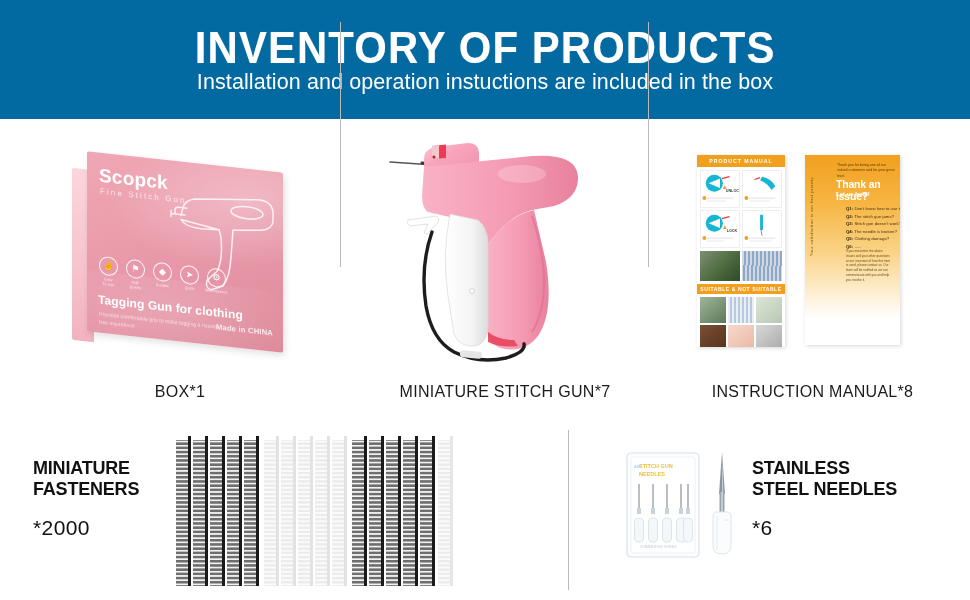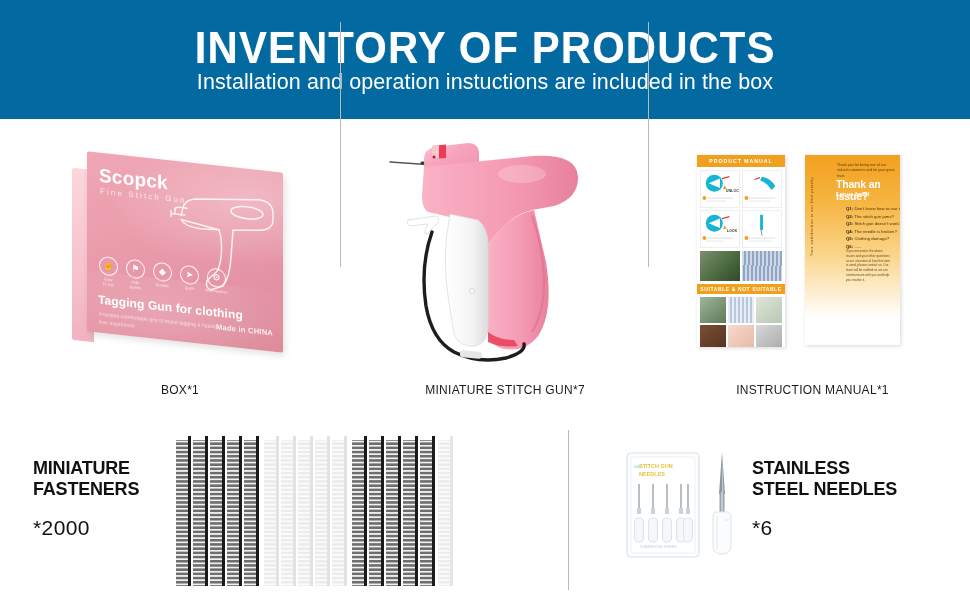--- a/index.html
+++ b/index.html
@@ -42,21 +42,21 @@
   .div-top-1 { left: 340px; top: 22px; height: 245px; }
   .div-top-2 { left: 648px; top: 22px; height: 245px; }
   .div-bot-1 { left: 568px; top: 430px; height: 160px; }
 
   .cell {
     position: absolute;
     display: flex; flex-direction: column;
     align-items: center; justify-content: flex-start;
   }
   .cell-caption {
-    font-size: 12px;
+    font-size: 16px;
     color: #1b1b1b;
     letter-spacing: .3px;
     white-space: nowrap;
     font-family: "Liberation Sans", sans-serif;
     margin-left: 20px;
   }
 
   
   .box-wrap { position: absolute; left: 70px; top: 157px; width: 228px; height: 190px; }
   .box-side {
@@ -426,21 +426,21 @@
     </div>
   </div>
 
   <div class="cell" style="left:80px; top:383px; width:180px;">
     <div class="cell-caption">BOX*1</div>
   </div>
   <div class="cell" style="left:370px; top:383px; width:250px;">
     <div class="cell-caption">MINIATURE STITCH GUN*7</div>
   </div>
   <div class="cell" style="left:690px; top:383px; width:225px;">
-    <div class="cell-caption">INSTRUCTION MANUAL*1</div>
+    <div class="cell-caption">INSTRUCTION MANUAL*8</div>
   </div>
 
   <div class="bottom-left-label">
     <div class="big-title">
       <span>MINIATURE</span><br>
       <span>FASTENERS</span>
     </div>
     <div class="big-qty">*2000</div>
   </div>
 

